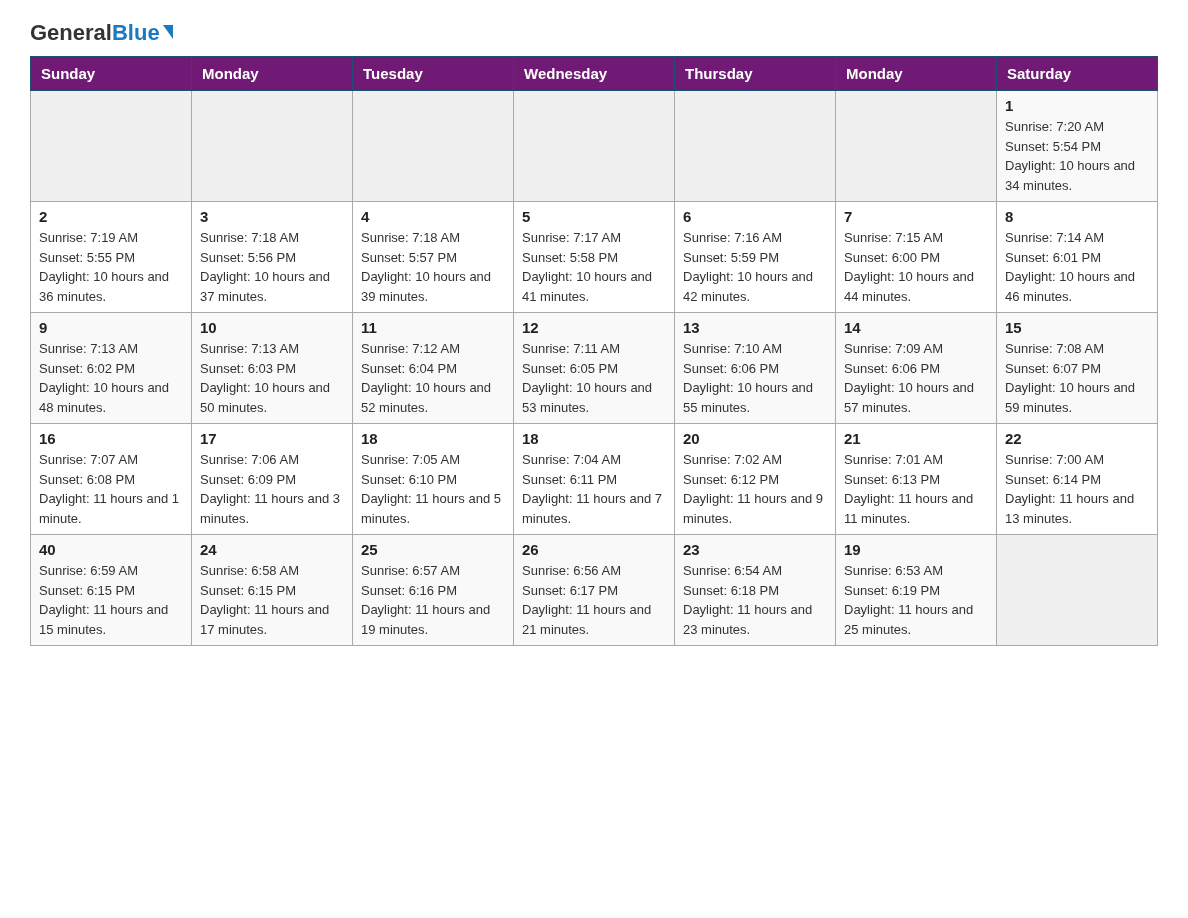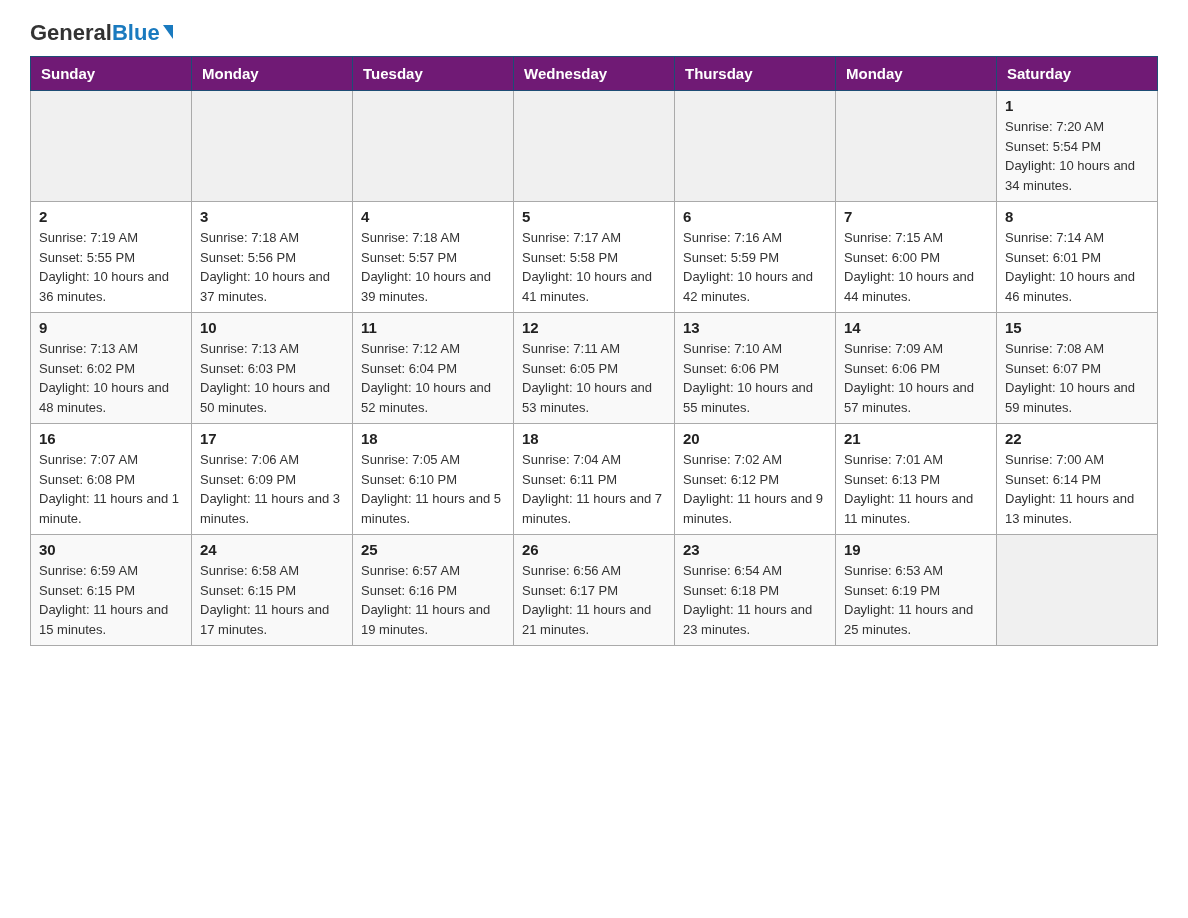--- a/index.html
+++ b/index.html
@@ -225,21 +225,21 @@
           <div class="day-number">21</div>
           <div class="day-info">Sunrise: 7:01 AM<br>Sunset: 6:13 PM<br>Daylight: 11 hours and 11 minutes.</div>
         </td>
         <td>
           <div class="day-number">22</div>
           <div class="day-info">Sunrise: 7:00 AM<br>Sunset: 6:14 PM<br>Daylight: 11 hours and 13 minutes.</div>
         </td>
       </tr>
       <tr class="row-even">
         <td>
-          <div class="day-number">30</div>
+          <div class="day-number">40</div>
           <div class="day-info">Sunrise: 6:59 AM<br>Sunset: 6:15 PM<br>Daylight: 11 hours and 15 minutes.</div>
         </td>
         <td>
           <div class="day-number">24</div>
           <div class="day-info">Sunrise: 6:58 AM<br>Sunset: 6:15 PM<br>Daylight: 11 hours and 17 minutes.</div>
         </td>
         <td>
           <div class="day-number">25</div>
           <div class="day-info">Sunrise: 6:57 AM<br>Sunset: 6:16 PM<br>Daylight: 11 hours and 19 minutes.</div>
         </td>

